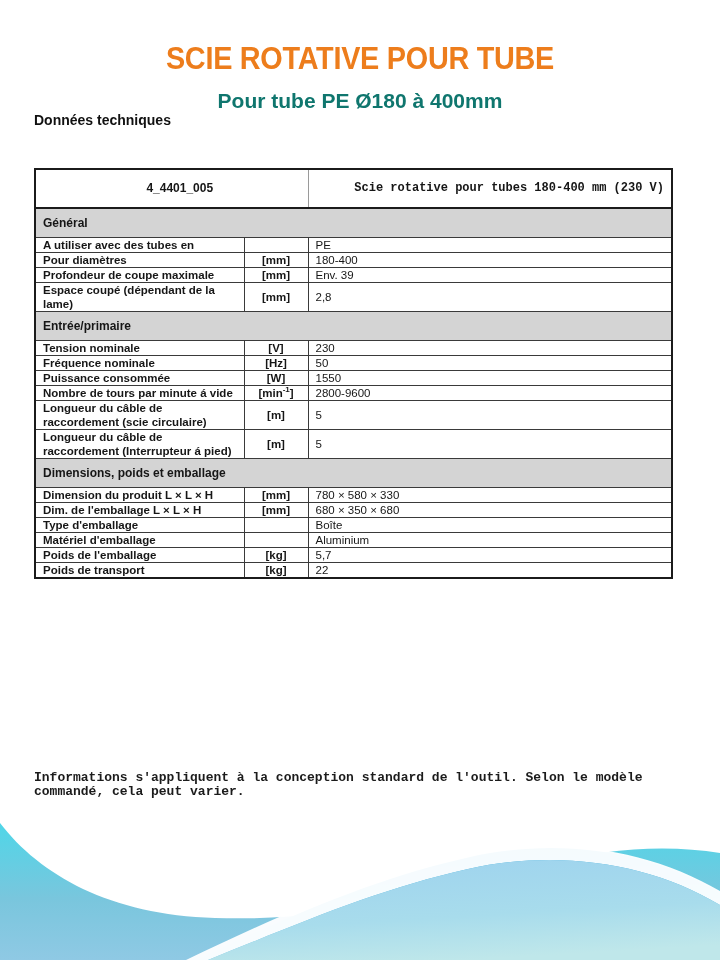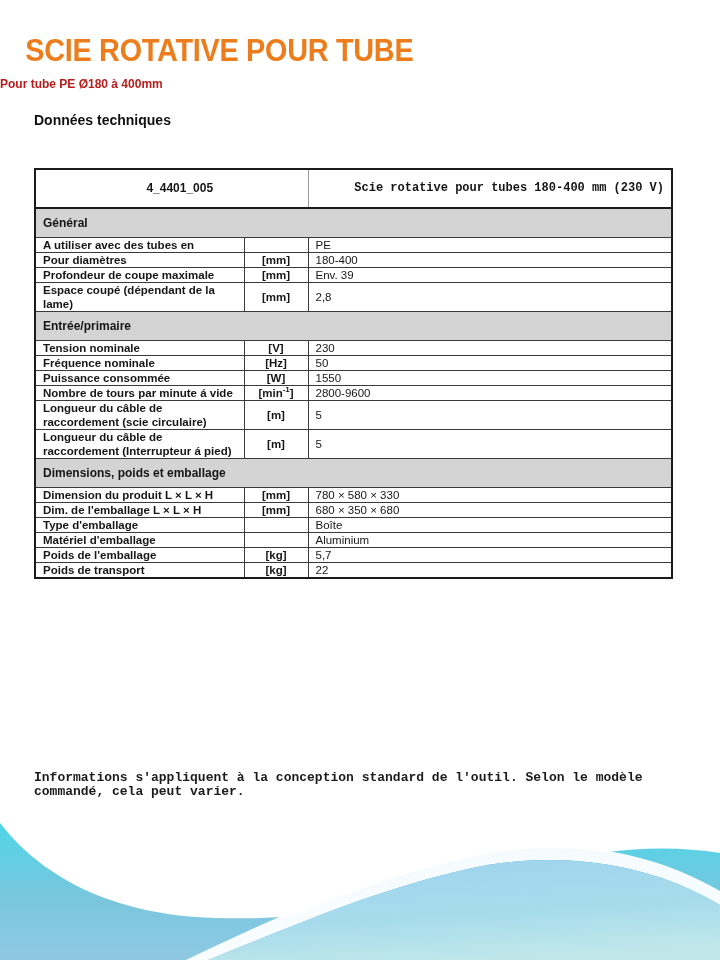--- a/index.html
+++ b/index.html
@@ -12,42 +12,43 @@
     height: 960px;
     position: relative;
     overflow: hidden;
     font-family: "Liberation Sans", sans-serif;
     -webkit-font-smoothing: antialiased;
   }
 
   
   .title-block {
     position: absolute;
-    top: 4px;
+    top: 12px;
     left: 0;
     width: 720px;
+    text-align: center;
   }
   .main-title {
     margin: 0;
     padding-top: 29px;
     font-size: 31px;
     line-height: 36px;
     font-weight: bold;
     letter-spacing: -0.3px;
     color: #ED7D1C;
     font-family: "Liberation Sans", sans-serif;
     transform: scaleX(0.93);
   }
   .sub-title {
-    margin: 0;
+    margin: 8px;
     padding-top: 6px;
-    font-size: 12px;
+    font-size: 21px;
     line-height: 19px;
     font-weight: bold;
-    color: #b91c1c;
+    color: #0f766e;
   }
 
   
   .section-heading {
     position: absolute;
     left: 34px;
     top: 109px;
     font-size: 14px;
     line-height: 22px;
     font-weight: bold;

